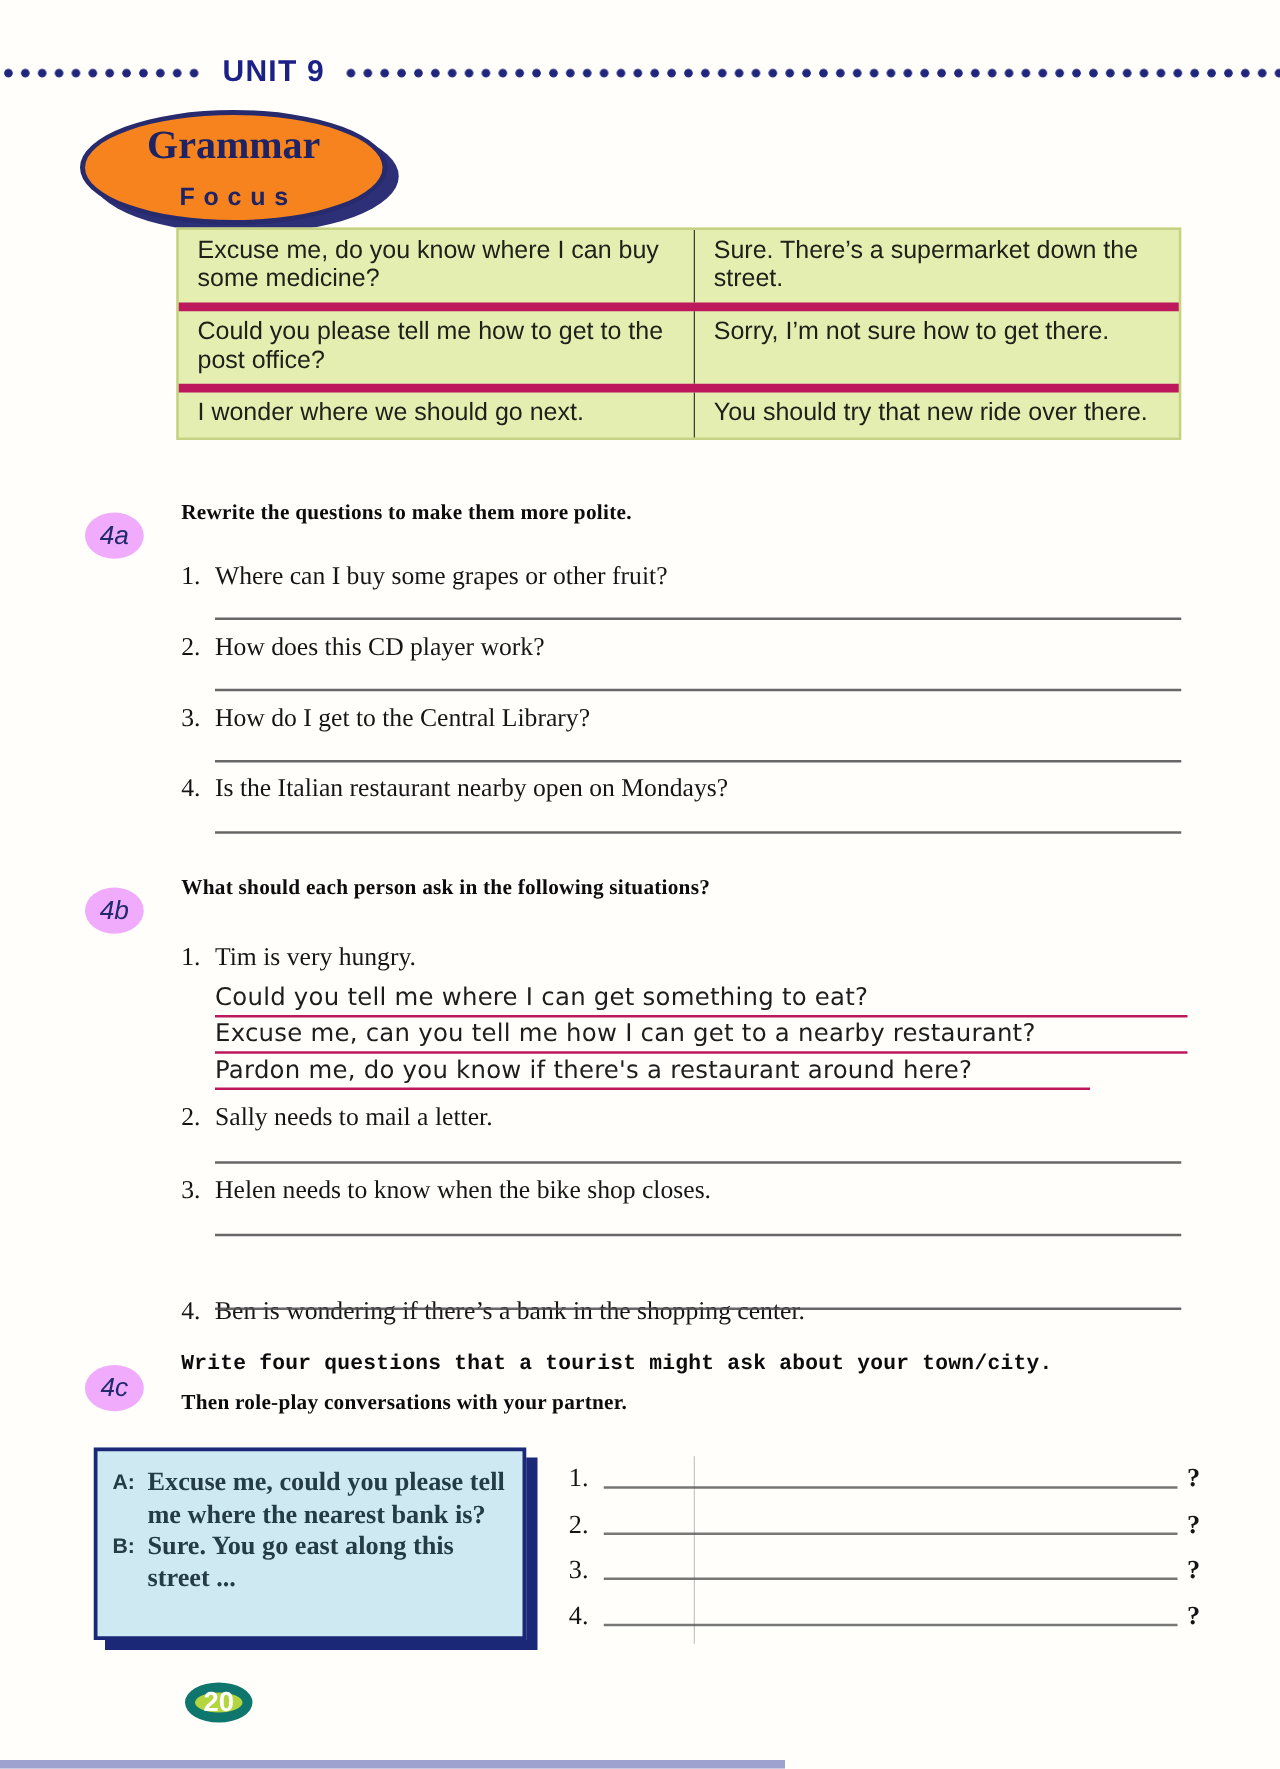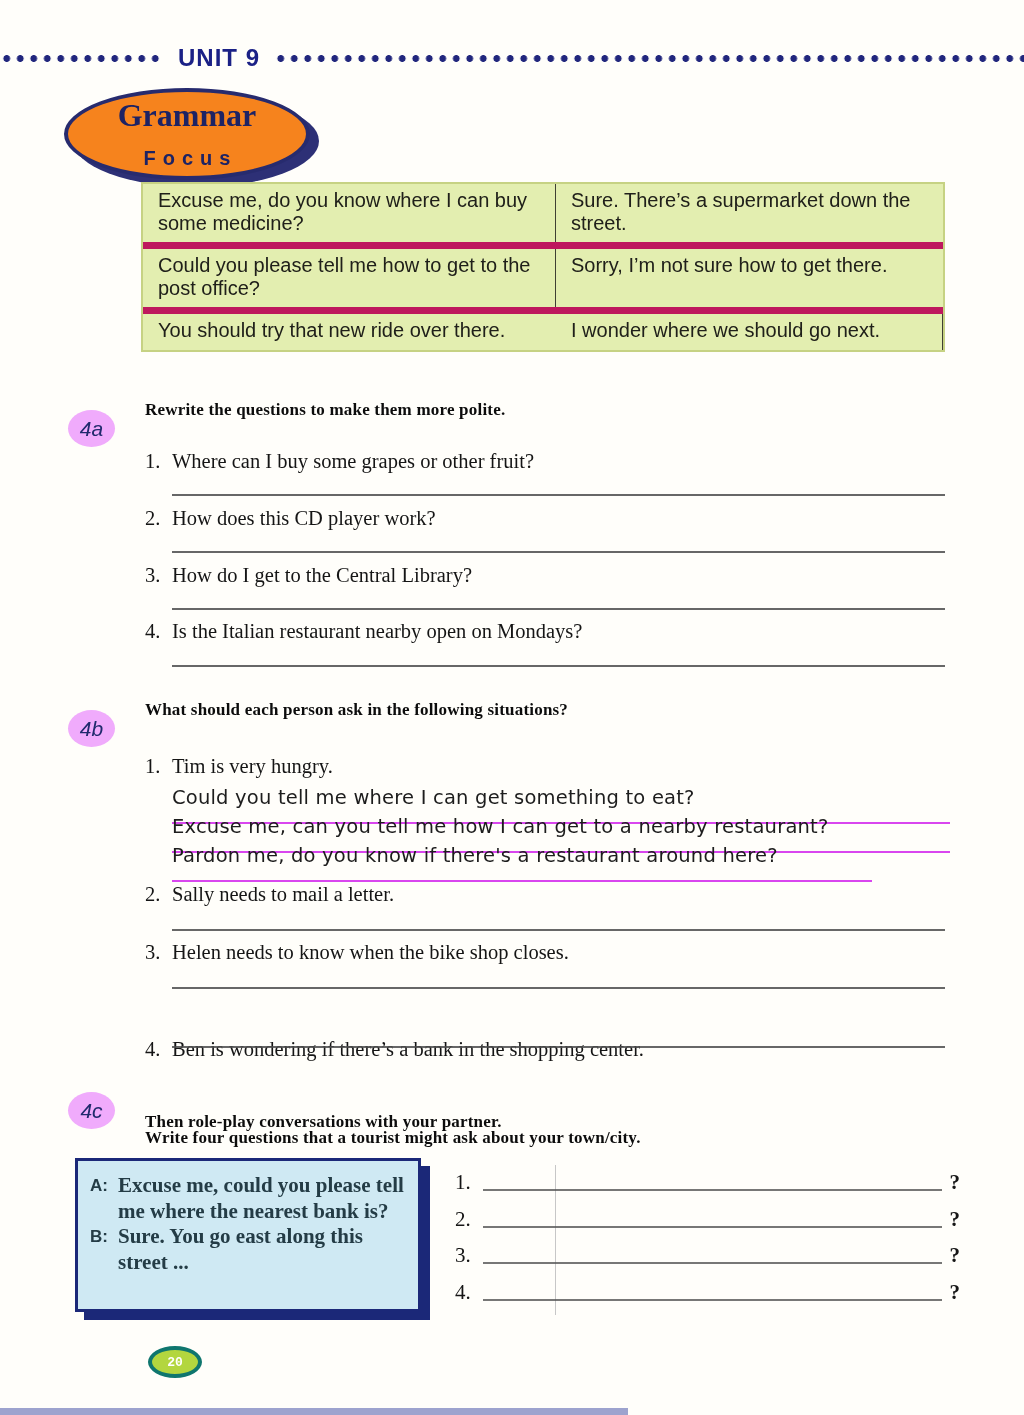--- a/index.html
+++ b/index.html
@@ -49,21 +49,21 @@
     color:#0c0c0c; letter-spacing:0.2px; white-space:nowrap; }
 
   
   .item { position:absolute; left:145px; font-size:20.5px; color:#151515; white-space:nowrap; }
   .item .num { display:inline-block; width:27px; }
   .blank { position:absolute; left:172px; width:773px; height:2px; background:#4c4c4c; opacity:.85; }
 
   
   .hand { position:absolute; left:172px; width:778px;
     font-family:"DejaVu Sans", sans-serif; font-size:19.5px; color:#1d1d1d;
-    letter-spacing:0.2px; border-bottom:2px solid #d946ef; padding-bottom:13px; white-space:nowrap; }
+    letter-spacing:0.2px; border-bottom:2px solid #be185d; padding-bottom:3px; white-space:nowrap; }
   .hand.short { width:700px; }
 
   
   .dialog-box { position:absolute; top:1158px; left:75px; width:346px; height:154px;
     background:#cfe9f3; border:3px solid #1b2878; box-shadow:9px 8px 0 #1b2878;
     padding:12px 10px 8px 12px;
     font-family:"Liberation Serif", serif; font-size:21px; font-weight:bold;
     color:#243c46; line-height:1.22; }
   .dialog-row { display:flex; }
   .dialog-row .sp { width:28px; flex:0 0 28px; font-family:"Liberation Sans", sans-serif;
@@ -74,23 +74,23 @@
 
   
   .qblank { position:absolute; left:455px; width:505px; display:flex; align-items:flex-end;
     font-size:21px; color:#151515; }
   .qblank .num { width:28px; flex:0 0 28px; }
   .qblank .line { flex:1; height:2px; background:#555; margin-bottom:4px; opacity:.8; }
   .qblank .qm { width:18px; flex:0 0 18px; text-align:right; font-weight:bold; }
 
   
   .page-badge { position:absolute; top:1346px; left:148px; width:54px; height:32px;
-    background:#b3d63f; border:4px solid #0f766e; border-radius:50%;
+    background:#b3d63f; border:8px solid #0f766e; border-radius:50%;
     display:flex; align-items:center; justify-content:center;
-    font-family:Liberation Mono, monospace; font-weight:bold; font-size:13px; color:#ffffff; }
+    font-family:Liberation Sans, sans-serif; font-weight:bold; font-size:22px; color:#ffffff; }
   .bottom-bar { position:absolute; top:1408px; left:0; width:628px; height:7px;
     background:#4c58aa; opacity:.55; }
 </style>
 </head>
 <body>
 
 <div id="page">
 
   <div class="dotted-rule-row">
     <div class="dots dots-left"></div>
@@ -106,22 +106,22 @@
   <div class="gtable">
     <div class="trow">
       <div class="tcell q">Excuse me, do you know where I can buy some medicine?</div>
       <div class="tcell a">Sure. There’s a supermarket down the street.</div>
     </div>
     <div class="trow">
       <div class="tcell q">Could you please tell me how to get to the post office?</div>
       <div class="tcell a">Sorry, I’m not sure how to get there.</div>
     </div>
     <div class="trow">
+      <div class="tcell q">I wonder where we should go next.</div>
       <div class="tcell a">You should try that new ride over there.</div>
-      <div class="tcell q">I wonder where we should go next.</div>
     </div>
   </div>
 
   <div class="sec-badge" style="top:398px; left:68px;">4a</div>
   <div class="sec-title" style="top:400px;">Rewrite the questions to make them more polite.</div>
 
   <div class="item" style="top:450px;">
     <span class="num">1.</span><span>Where can I buy some grapes or other fruit?</span>
   </div>
   <div class="blank" style="top:494px;"></div>
@@ -160,21 +160,21 @@
     <span class="num">3.</span><span>Helen needs to know when the bike shop closes.</span>
   </div>
   <div class="blank" style="top:987px;"></div>
 
   <div class="item" style="top:999px;margin-top:39px;">
     <span class="num">4.</span><span>Ben is wondering if there’s a bank in the shopping center.</span>
   </div>
   <div class="blank" style="top:1046px;"></div>
 
   <div class="sec-badge" style="top:1080px; left:68px;">4c</div>
-  <div class="sec-title" style="top:1128px;">Write four questions that a tourist might ask about your town/city.</div>
+  <div class="sec-title" style="top:1082px;font-family:Liberation Mono, monospace;">Write four questions that a tourist might ask about your town/city.</div>
   <div class="sec-title" style="top:1112px;">Then role-play conversations with your partner.</div>
 
   <div class="dialog-box">
     <div class="dialog-row">
       <div class="sp">A:</div>
       <div class="tx">Excuse me, could you please tell me where the nearest bank is?</div>
     </div>
     <div class="dialog-row">
       <div class="sp">B:</div>
       <div class="tx">Sure. You go east along this street ...</div>

